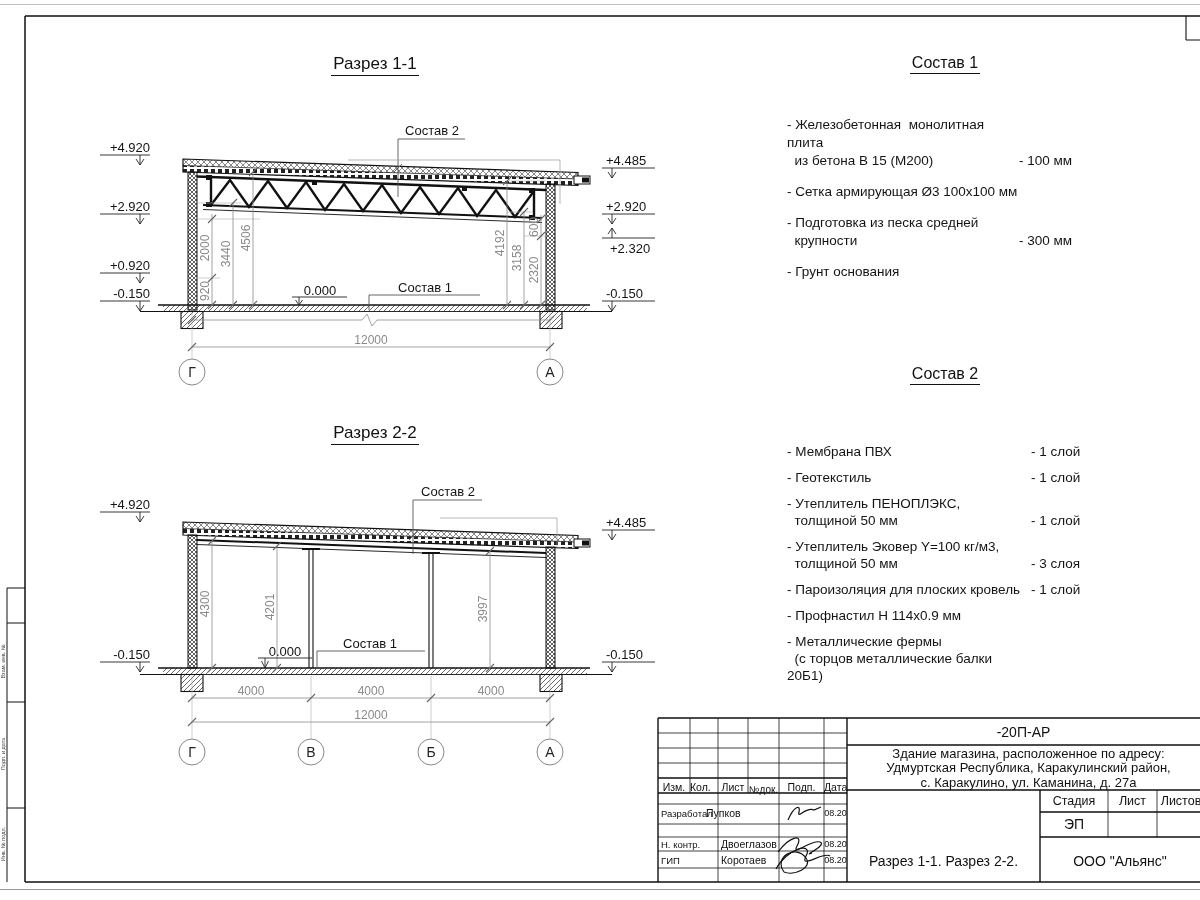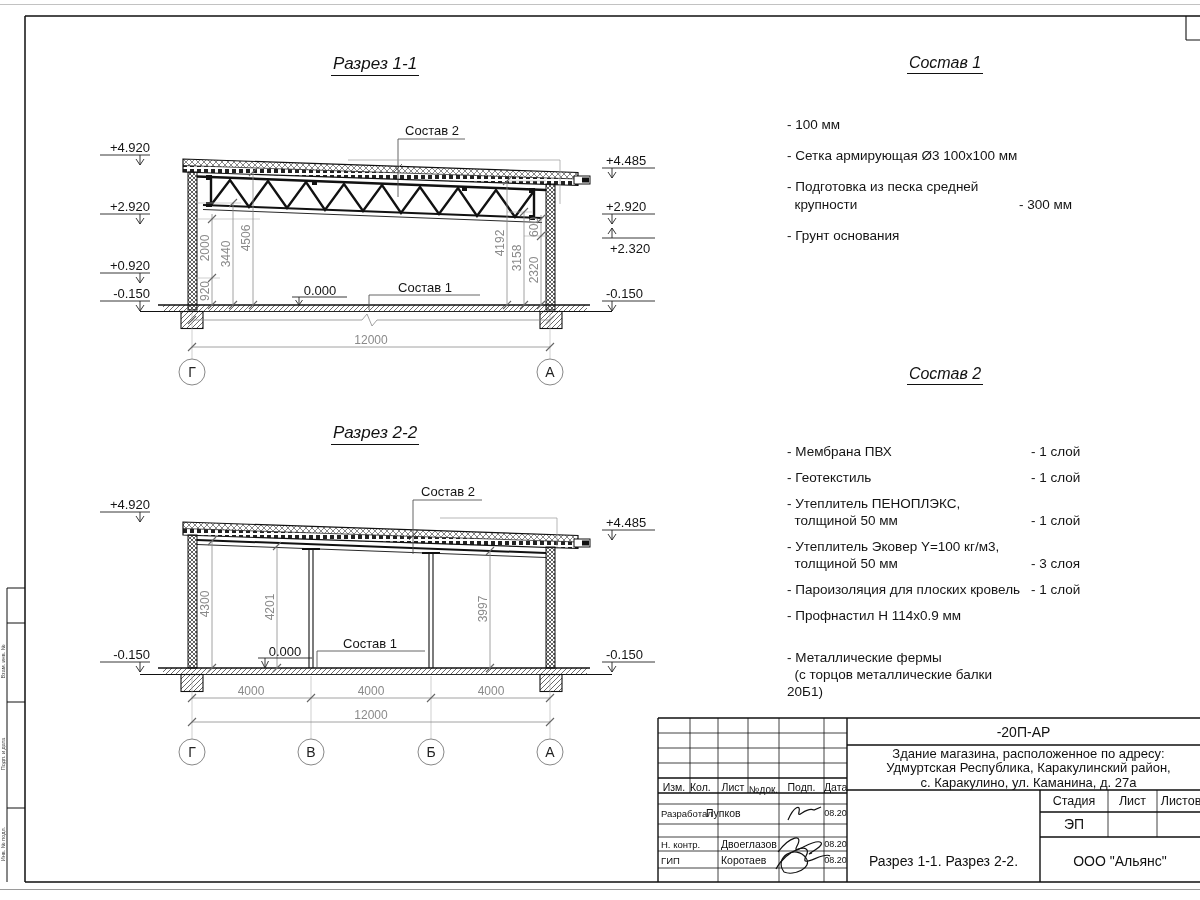--- a/index.html
+++ b/index.html
@@ -5,21 +5,21 @@
   html,body{margin:0;padding:0;background:#fdfdfd;}
   .sheet{position:relative;width:1200px;height:900px;background:#ffffff;overflow:hidden;
          font-family:"Liberation Sans", sans-serif;color:#111;}
   .abs{position:absolute;}
   .lbl{position:absolute;font-size:13px;color:#141414;white-space:nowrap;}
   .vdim{position:absolute;font-size:12px;color:#8a8a8a;white-space:nowrap;
         transform:translate(-50%,-50%) rotate(-90deg);}
   .hdim{position:absolute;font-size:12px;color:#8a8a8a;white-space:nowrap;
         transform:translate(-50%,0);}
   .gb{position:absolute;font-size:14px;color:#222;transform:translate(-50%,-50%);}
-  .ttl{position:absolute;text-align:center;font-size:17px;font-style:italic;color:#111;}
+  .ttl{position:absolute;text-align:center;font-size:17px;color:#111;}
   .ttl span{border-bottom:1.2px solid #111;padding:0 2px 2px 2px;}
   .ttl2{font-size:16px;}
   .list{position:absolute;width:308px;font-size:13.5px;color:#141414;}
   .lrow{display:flex;align-items:flex-end;}
   .lname{flex:1;white-space:pre-wrap;line-height:18px;}
   .lval{width:76px;white-space:pre-wrap;line-height:18px;}
   .s2 .lname,.s2 .lval{line-height:17px;}
   .s2 .lval{width:64px;}
   .tb{position:absolute;white-space:pre-wrap;color:#111;}
   .ctr{text-align:center;}
@@ -244,20 +244,22 @@
   <div class="hdim" style="left:371px;top:708px">12000</div>
 
   <div class="gb" style="left:192px;top:752px">Г</div>
   <div class="gb" style="left:311px;top:752px">В</div>
   <div class="gb" style="left:431px;top:752px">Б</div>
   <div class="gb" style="left:550px;top:752px">А</div>
 
   <div class="ttl ttl2" style="left:870px;top:54px;width:150px"><span>Состав 1</span></div>
   <div class="list" style="left:787px;top:116px">
     <div class="lrow" style="margin-bottom:13px">
+        <div class="lname">- Железобетонная  монолитная плита
+  из бетона В 15 (М200)</div>
         <div class="lval">- 100 мм</div>
       </div>
     <div class="lrow" style="margin-bottom:13px">
         <div class="lname">- Сетка армирующая Ø3 100х100 мм</div>
         <div class="lval"></div>
       </div>
     <div class="lrow" style="margin-bottom:13px">
         <div class="lname">- Подготовка из песка средней
   крупности</div>
         <div class="lval">- 300 мм</div>
@@ -285,21 +287,21 @@
       </div>
     <div class="lrow" style="margin-bottom:9px">
         <div class="lname">- Утеплитель Эковер Y=100 кг/м3,
   толщиной 50 мм</div>
         <div class="lval">- 3 слоя</div>
       </div>
     <div class="lrow" style="margin-bottom:9px">
         <div class="lname">- Пароизоляция для плоских кровель</div>
         <div class="lval">- 1 слой</div>
       </div>
-    <div class="lrow" style="margin-bottom:25px">
+    <div class="lrow" style="margin-bottom:9px">
         <div class="lname">- Профнастил Н 114х0.9 мм</div>
         <div class="lval"></div>
       </div>
     <div class="lrow">
         <div class="lname">- Металлические фермы
   (с торцов металлические балки 20Б1)</div>
         <div class="lval"></div>
       </div>
   </div>
 

